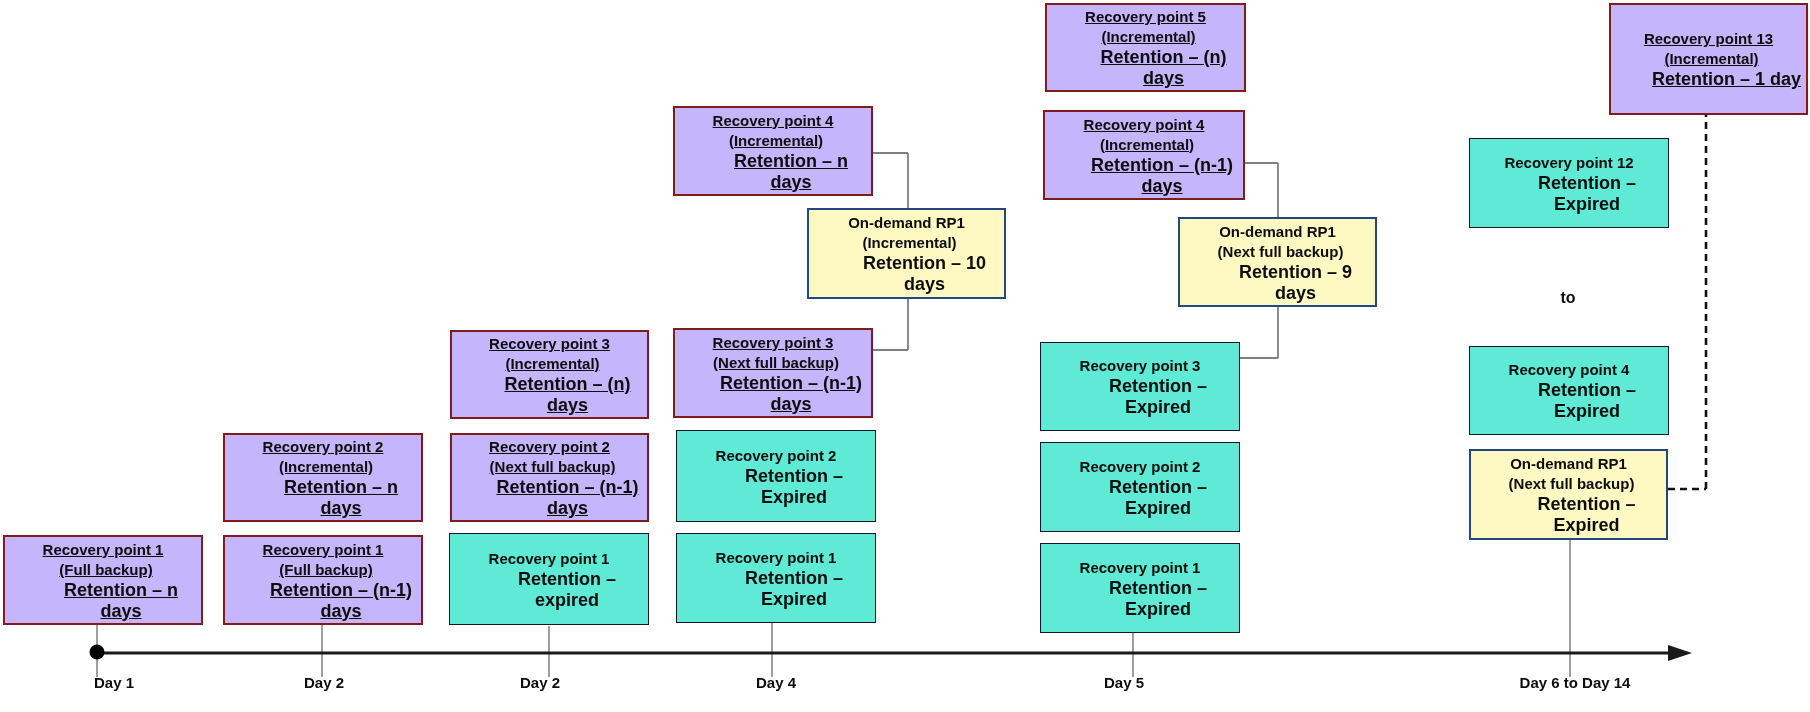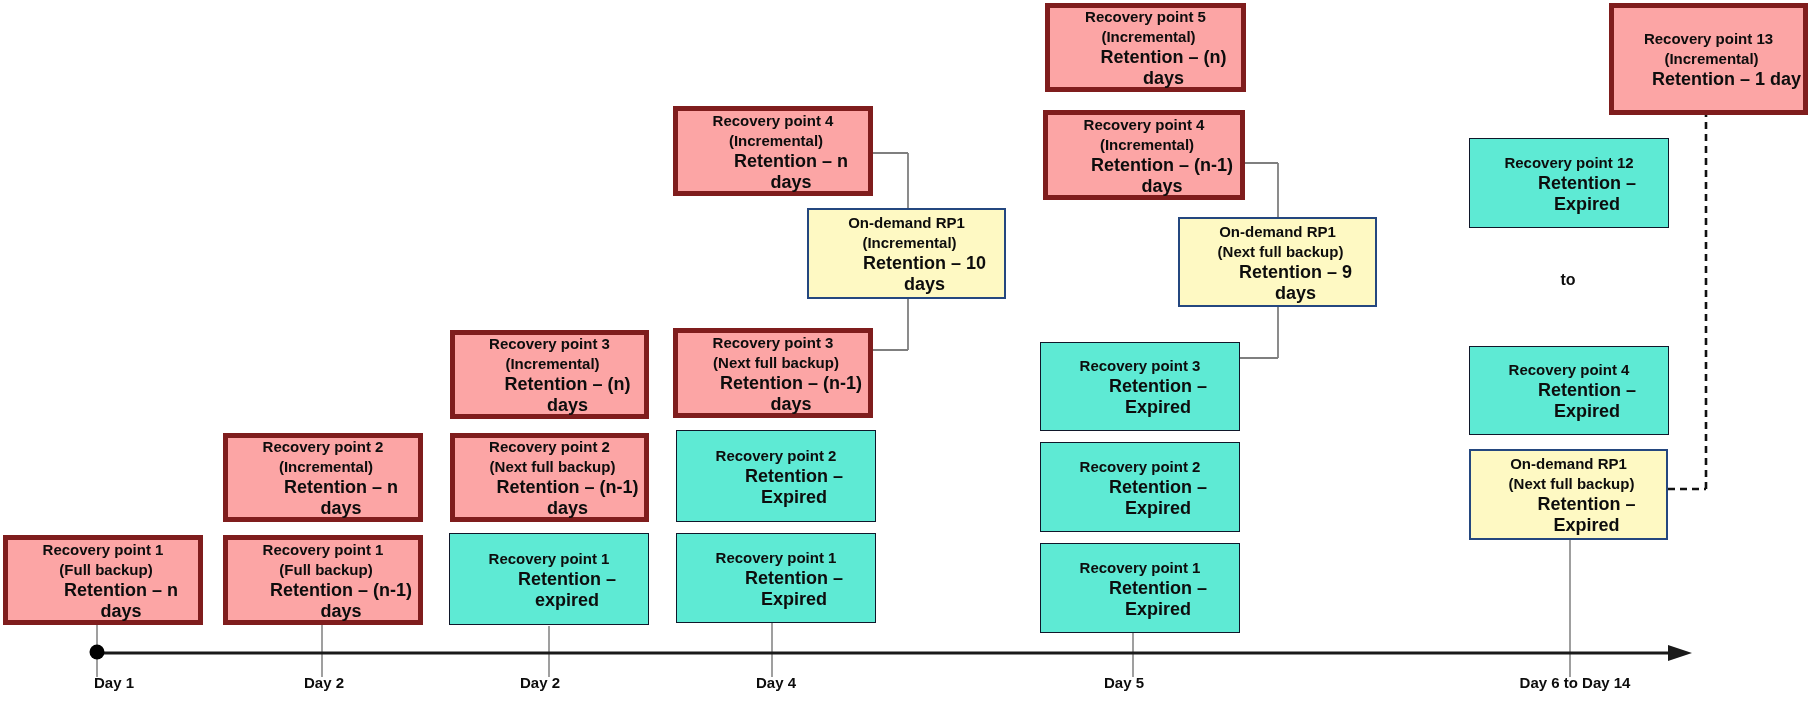--- a/index.html
+++ b/index.html
@@ -14,21 +14,21 @@
   svg.lines{position:absolute;left:0;top:0;z-index:1;}
   .box{
     position:absolute;z-index:2;
     display:flex;flex-direction:column;justify-content:center;align-items:center;
     text-align:center;font-weight:700;
     box-sizing:border-box;
   }
   .box .t1{font-size:15px;line-height:21px;}
   .box .t2{font-size:15px;line-height:20px;margin-left:6px;}
   .box .t3{font-size:18px;line-height:21px;margin-left:36px;}
-  .light{background:#fca5a5;border:5px solid #7f1d1d;}
+  .light{background:#c4b5fd;border:2px solid #7f1d1d;text-decoration:underline;}
   .orange{background:#5eead4;border:1px solid #0f172a;}
   .dark{background:#fef9c3;border:2px solid #24477f;}
   .daylabel{
     position:absolute;z-index:2;top:674px;
     transform:translateX(-50%);
     font-size:15px;font-weight:700;white-space:nowrap;
   }
   .to-label{
     position:absolute;z-index:2;
     transform:translateX(-50%);
@@ -158,21 +158,21 @@
 
   <div class="box light" style="left:1609px;top:3px;width:199px;height:112px;">
     <div class="t1">Recovery point 13</div>
     <div class="t2">(Incremental)</div>
     <div class="t3">Retention – 1 day</div>
   </div>
   <div class="box orange" style="left:1469px;top:138px;width:200px;height:90px;">
     <div class="t1">Recovery point 12</div>
     <div class="t3">Retention – Expired</div>
   </div>
-  <div class="to-label" style="left:1568px;top:271px;">to</div>
+  <div class="to-label" style="left:1568px;top:289px;">to</div>
   <div class="box orange" style="left:1469px;top:346px;width:200px;height:89px;">
     <div class="t1">Recovery point 4</div>
     <div class="t3">Retention – Expired</div>
   </div>
   <div class="box dark" style="left:1469px;top:449px;width:199px;height:91px;">
     <div class="t1">On-demand RP1</div>
     <div class="t2">(Next full backup)</div>
     <div class="t3">Retention – Expired</div>
   </div>
 

